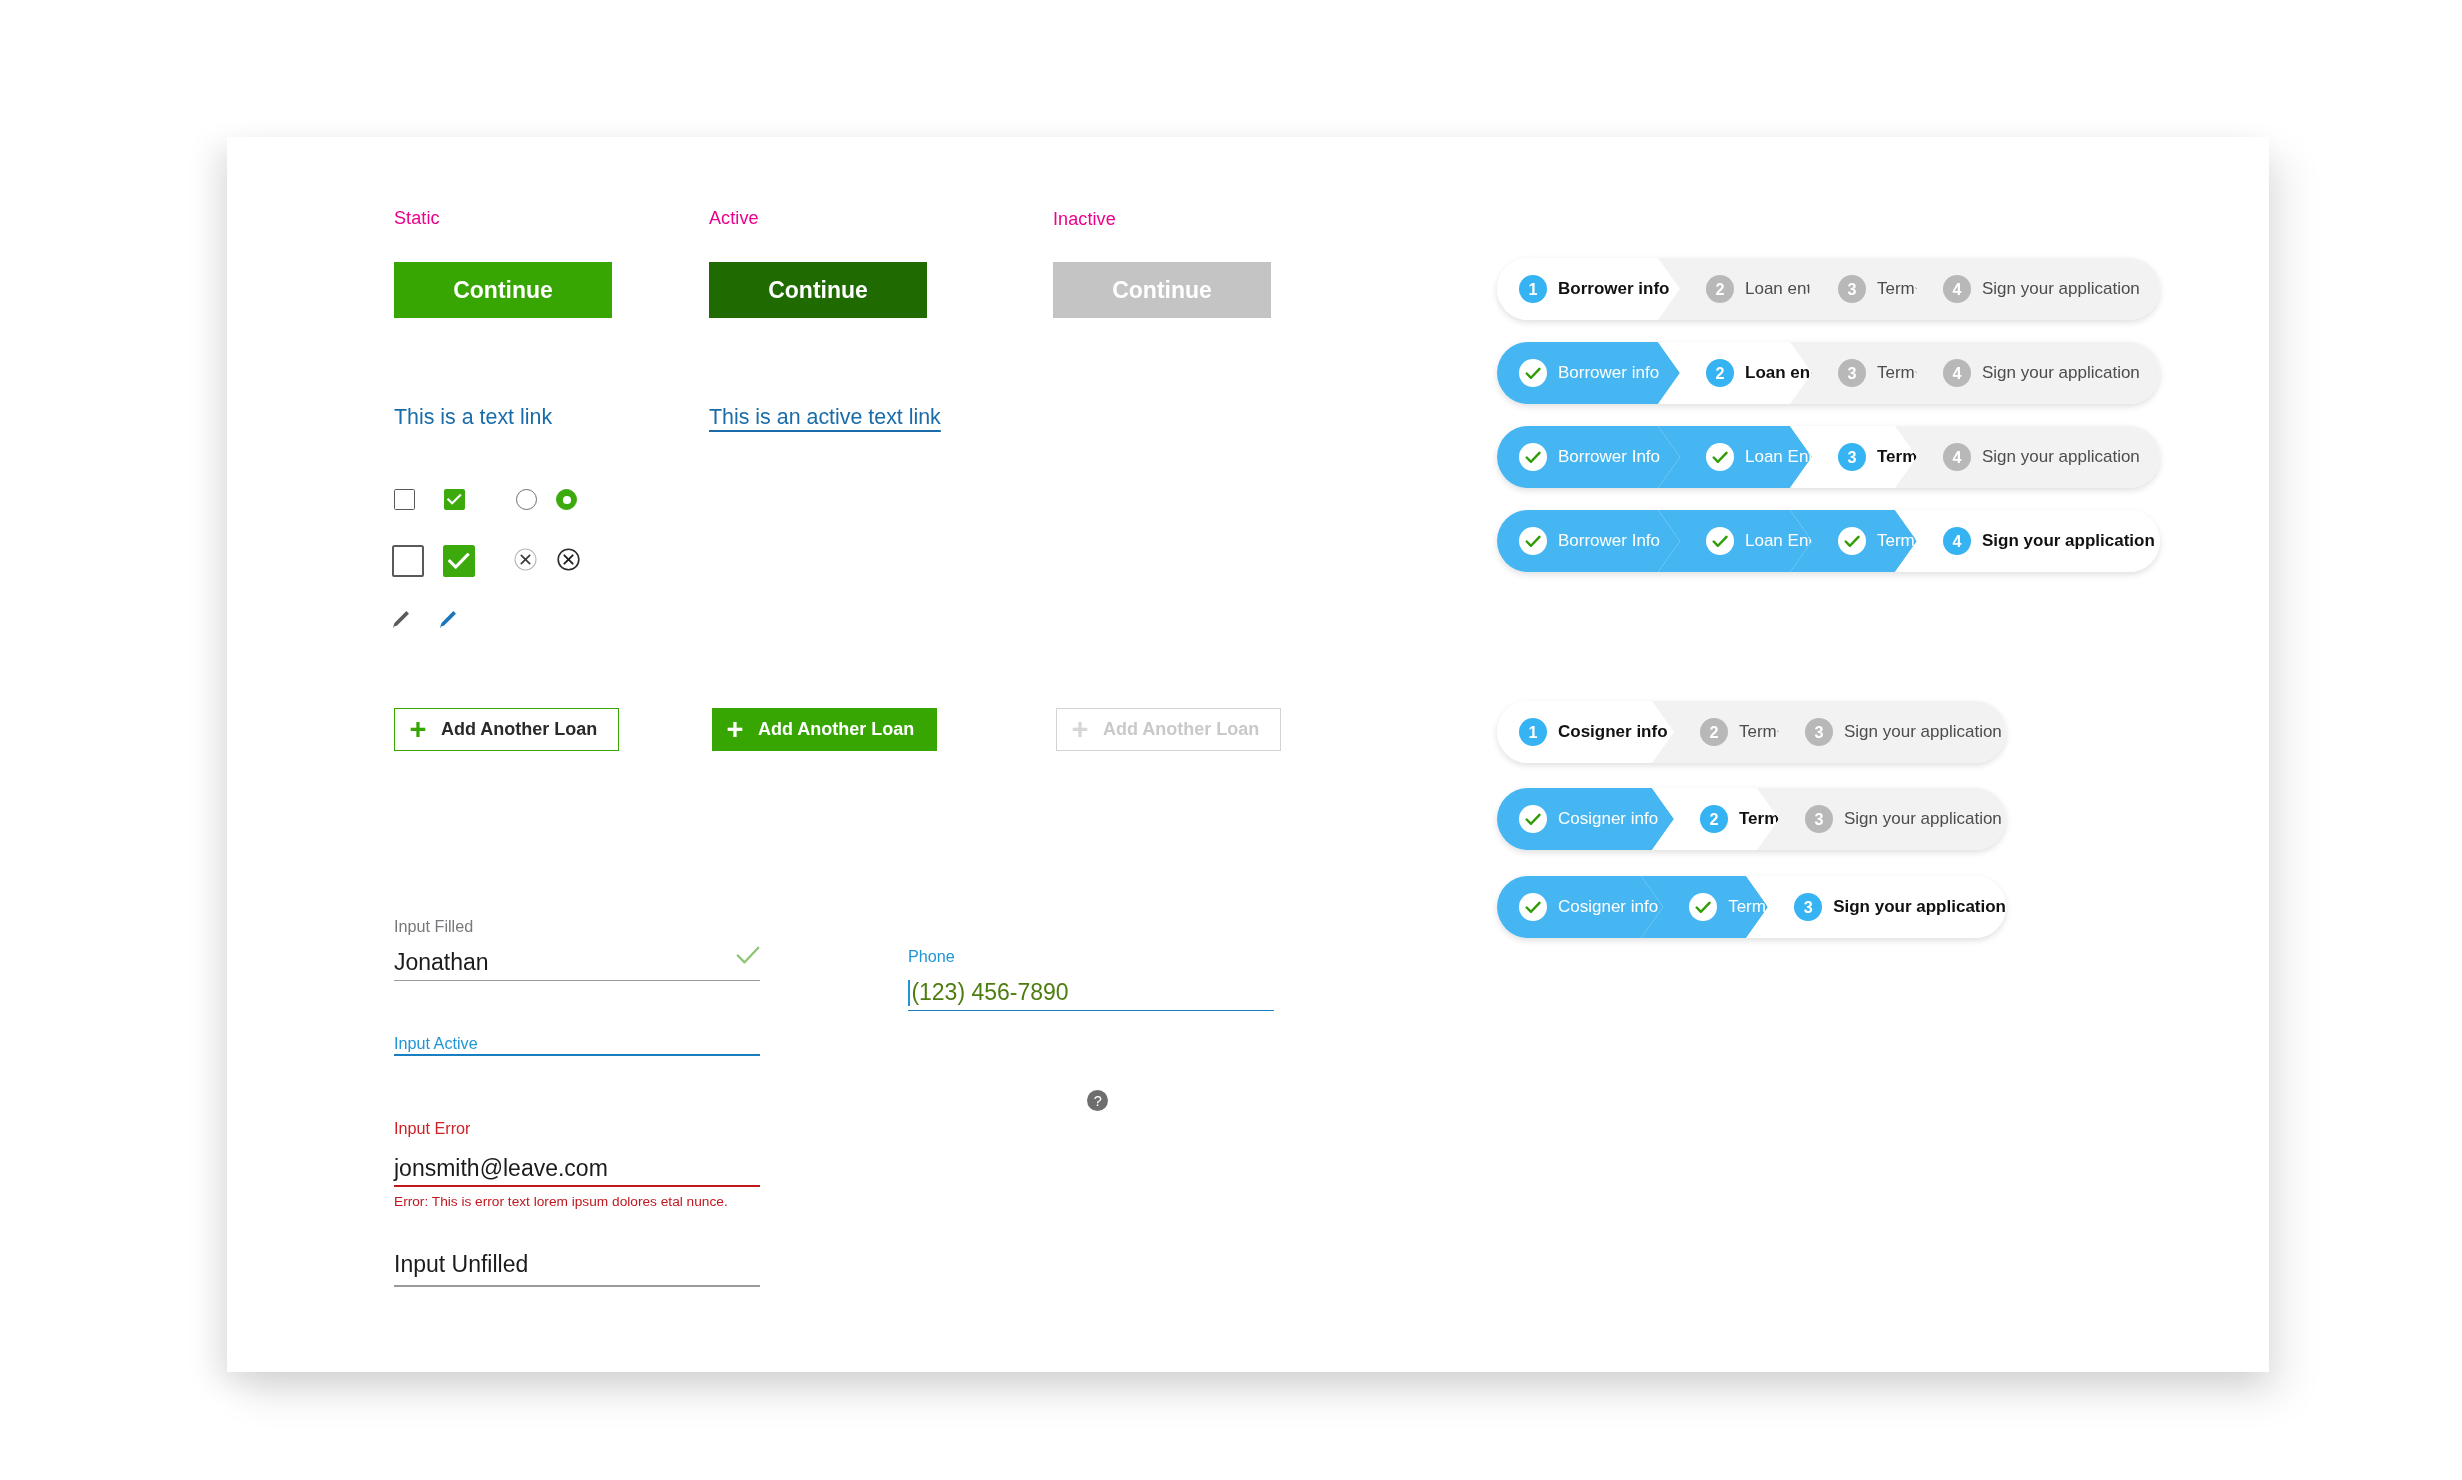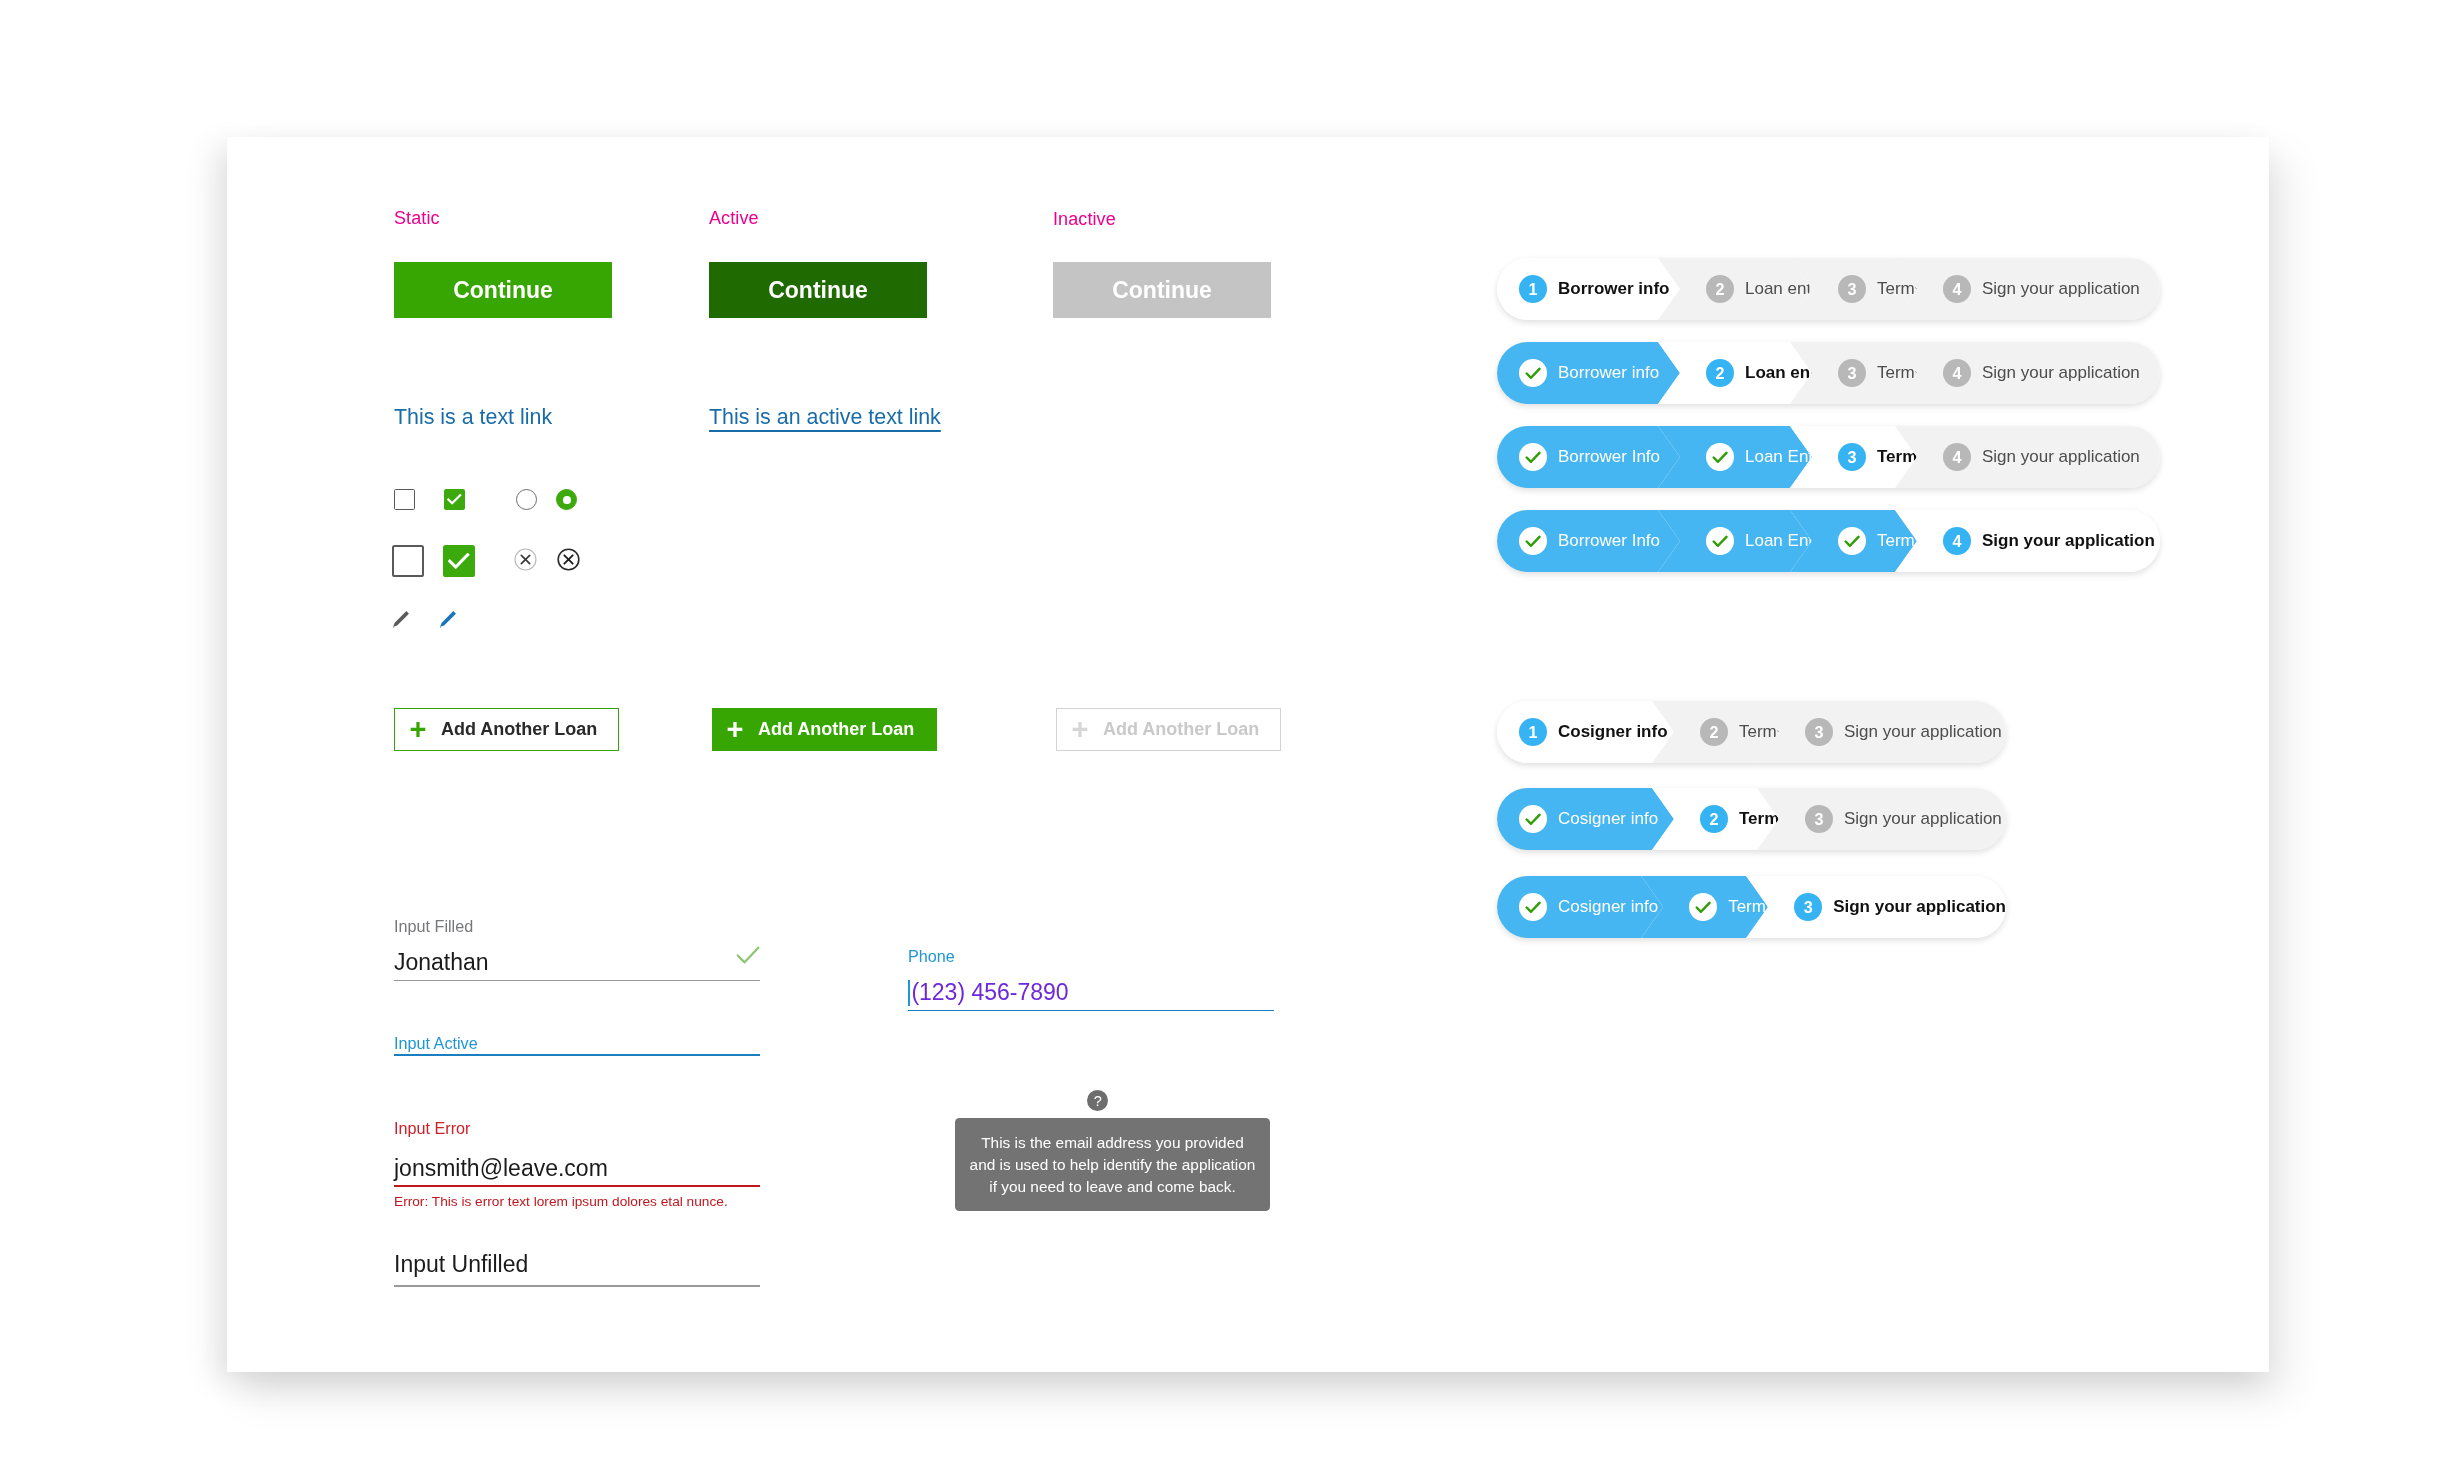--- a/index.html
+++ b/index.html
@@ -48,21 +48,21 @@
   .btn-add.disabled .plus{color:#d6d6d6;}
 
   
   .field{position:absolute;width:366px;}
   .field .flabel{font-size:16.2px;line-height:22px;}
   .field .fval{font-size:23px;color:#1b1b1b;padding-top:8.5px;height:34px;display:flex;align-items:center;}
   .field .fline{height:1.7px;width:100%;}
   .l-grey{color:#77787b;} .l-blue{color:#2196d4;} .l-red{color:#cf2027;}
   .ln-grey{background:#9a9a9a;height:0.9px;} .ln-blue{background:#1a7fc1;height:2.6px;} .ln-red{background:#c0171f;height:2.6px;}
   .err-text{font-size:13.7px;color:#c0171f;padding-top:7.7px;}
-  .placeholder{color:#6d28d9;}
+  .placeholder{color:#4d7c0f;}
   .caret{display:inline-block;width:1.7px;height:26px;background:#2196d4;vertical-align:middle;}
   .caret-pre{display:inline-block;width:1.7px;height:26px;background:#2196d4;margin-right:1.7px;vertical-align:middle;}
 
   
   .help-dot{width:21.4px;height:21.4px;border-radius:50%;background:#6e6e6e;color:#fff;font-size:14.5px;
     display:flex;align-items:center;justify-content:center;cursor:pointer;font-family:"Liberation Sans",sans-serif;}
   .tooltip{width:291px;background:#737373;color:#ffffff;border-radius:4.3px;padding:13.7px 12px;
     font-size:15.4px;line-height:22px;text-align:center;}
 
   
@@ -197,25 +197,20 @@
   <div class="field" style="left:908px;top:945px;width:366px;">
     <div class="flabel l-blue">Phone</div>
     <div class="fval">
         <span class="caret-pre"></span>
         <span class="placeholder">(123) 456-7890</span>
       </div>
     <div class="fline ln-blue"></div>
   </div>
 
   <div class="abs help-dot" style="left:1087px;top:1090px;">?</div>
-  <div class="abs tooltip" style="left:955px;top:1118px;">
-    <div>This is the email address you provided</div>
-    <div>and is used to help identify the application</div>
-    <div>if you need to leave and come back.</div>
-  </div>
 
   <div class="stepper" style="left:1497px;top:258px;width:663px;">
     <div class="seg current chev-first" style="width:183px;">
       <span class="pad"></span>
       <span class="badge">1</span>
       <span class="slabel">Borrower info</span>
     </div>
     <div class="seg upcoming chev" style="width:154px;margin-left:-22px;">
       <span class="pad"></span>
         <span class="padr"></span>

